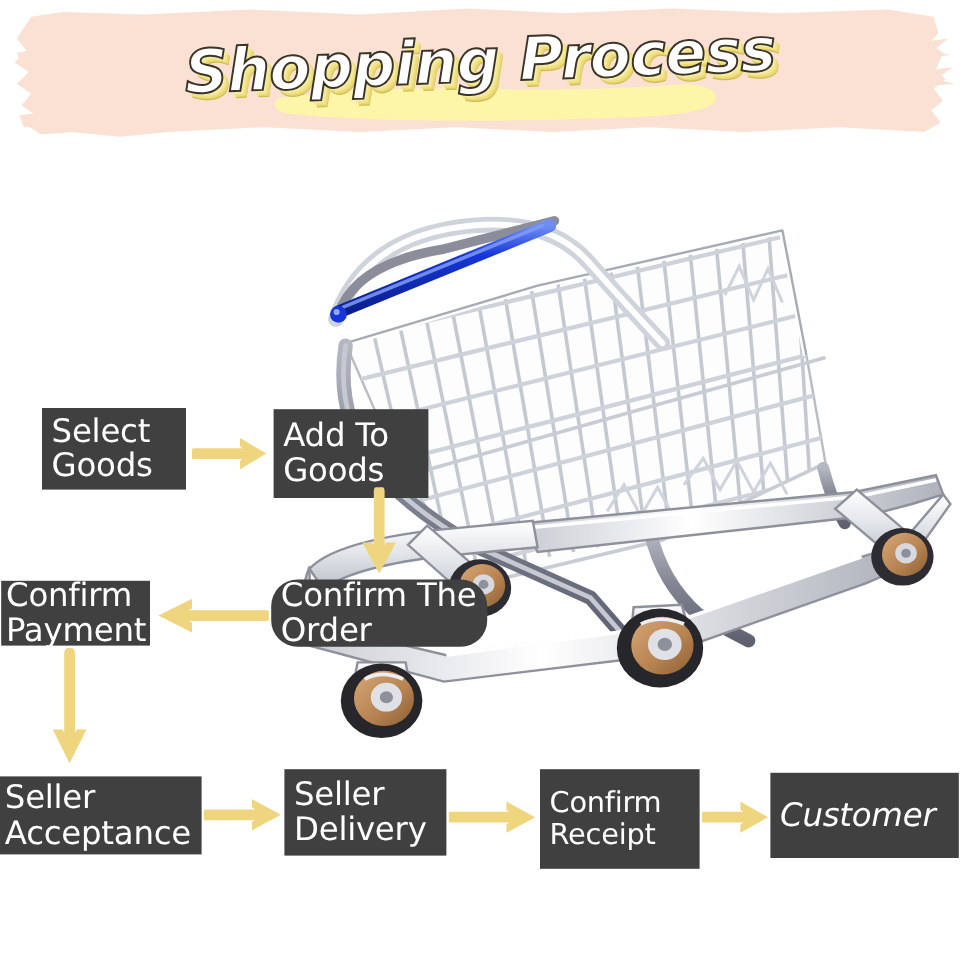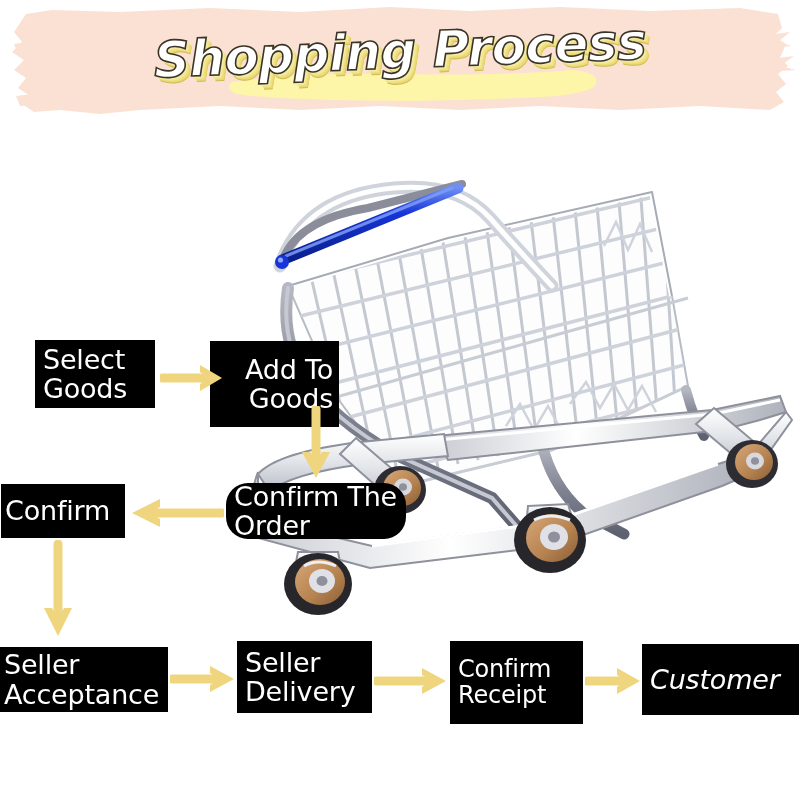--- a/index.html
+++ b/index.html
@@ -62,21 +62,21 @@
     left: 252px;
     top: 168px;
     width: 548px;
     height: 460px;
   }
   #cart-illustration svg { display: block; }
 
   
   .flow-box {
     position: absolute;
-    background: #000000;
+    background: #404040;
     color: #ffffff;
     display: flex;
     flex-direction: column;
     justify-content: center;
     font-family: "DejaVu Sans", sans-serif;
     font-size: 27px;
     line-height: 1.08;
     padding: 2px 6px 2px 8px;
     box-sizing: border-box;
     white-space: pre;
@@ -265,32 +265,33 @@
         </g>
       </g>
     </svg>
   </div>
 
   <div class="flow-box" style="left:35px; top:340px; width:120px; height:68px;">
     <span class="ln">Select</span>
     <span class="ln">Goods</span>
   </div>
 
-  <div class="flow-box" style="left:210px; top:341px; width:129px; height:86px;text-align:right;">
+  <div class="flow-box" style="left:228px; top:341px; width:129px; height:74px;">
     <span class="ln">Add To</span>
     <span class="ln">Goods</span>
   </div>
 
   <div class="flow-box" style="left:226px; top:483px; width:180px; height:56px;border-radius:22px;">
     <span class="ln">Confirm The</span>
     <span class="ln">Order</span>
   </div>
 
   <div class="flow-box" style="left:1px; top:484px; width:124px; height:54px; padding-left:4px;">
     <span class="ln">Confirm</span>
+    <span class="ln">Payment</span>
   </div>
 
   <div class="flow-box" style="left:0px; top:647px; width:168px; height:65px; padding-left:4px;">
     <span class="ln">Seller</span>
     <span class="ln">Acceptance</span>
   </div>
 
   <div class="flow-box" style="left:237px; top:641px; width:135px; height:72px;">
     <span class="ln">Seller</span>
     <span class="ln">Delivery</span>

